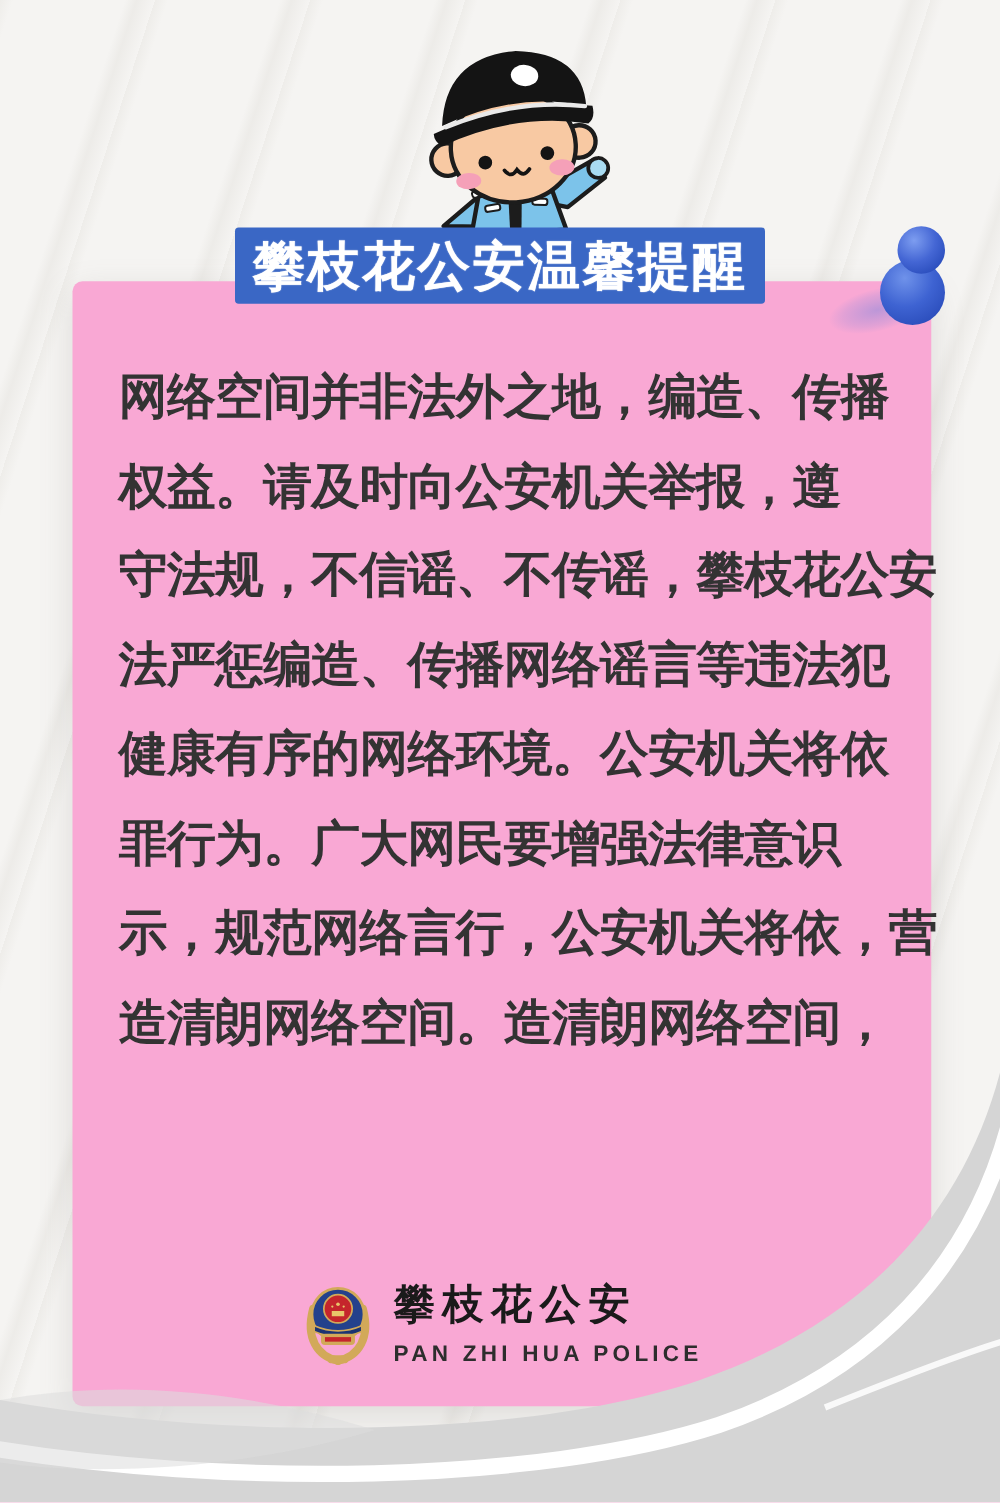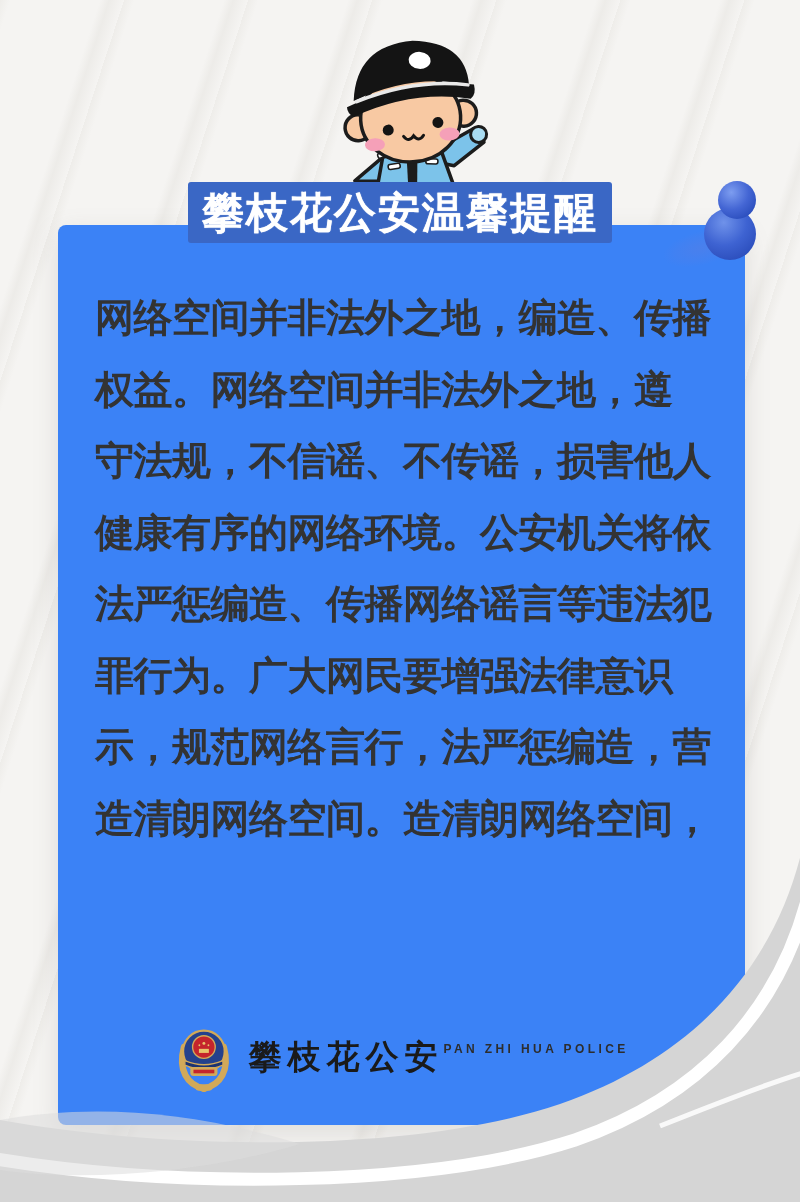--- a/index.html
+++ b/index.html
@@ -28,21 +28,21 @@
     z-index: 0;
   }
 
   
   .card {
     position: absolute;
     left: 58px;
     top: 225px;
     width: 687px;
     height: 900px;
-    background: #3b82f6;
+    background: #f9a8d4;
     border-radius: 8px;
     box-shadow: 0 8px 26px rgba(120,118,112,0.18);
     z-index: 1;
   }
 
   
   .banner {
     position: absolute;
     left: 188px;
     top: 182px;
@@ -104,31 +104,31 @@
   .footer {
     position: absolute;
     left: 50%;
     transform: translateX(-50%);
     top: 795px;  
     display: flex;
     align-items: center;
     gap: 16px;
   }
   .footer .badge { width: 58px; height: 74px; flex: 0 0 auto; }
-  .footer .names { display: flex; flex-direction: row; }
+  .footer .names { display: flex; flex-direction: column; }
   .org-cn {
     font-size: 33px;
     font-weight: bold;
     color: #1a1a1a;
     letter-spacing: 6px;
     white-space: nowrap;
   }
   .org-en {
     margin-top: 7px;
-    font-size: 12px;
+    font-size: 18px;
     font-weight: bold;
     color: #2d2d2d;
     letter-spacing: 3.4px;
     white-space: nowrap;
   }
 
   
   .waves {
     position: absolute;
     left: 0;
@@ -143,26 +143,26 @@
 <body>
 
 <div class="page">
 
   <div class="bg-texture"></div>
 
   <div class="card">
 
     <div class="notice">
       <div class="notice-line">网络空间并非法外之地，编造、传播</div>
-      <div class="notice-line">权益。网络空间并非法外之地，遵</div>
-      <div class="notice-line">守法规，不信谣、不传谣，损害他人</div>
+      <div class="notice-line">权益。请及时向公安机关举报，遵</div>
+      <div class="notice-line">守法规，不信谣、不传谣，攀枝花公安</div>
+      <div class="notice-line">法严惩编造、传播网络谣言等违法犯</div>
       <div class="notice-line">健康有序的网络环境。公安机关将依</div>
-      <div class="notice-line">法严惩编造、传播网络谣言等违法犯</div>
       <div class="notice-line">罪行为。广大网民要增强法律意识</div>
-      <div class="notice-line">示，规范网络言行，法严惩编造，营</div>
+      <div class="notice-line">示，规范网络言行，公安机关将依，营</div>
       <div class="notice-line">造清朗网络空间。造清朗网络空间，</div>
     </div>
 
     <div class="footer">
       <svg class="badge" viewBox="0 0 64 78">
 
         <path d="M10,28 C3,54 14,70 32,74" stroke="#d2a959" stroke-width="7" fill="none" stroke-linecap="round"></path>
         <path d="M54,28 C61,54 50,70 32,74" stroke="#d2a959" stroke-width="7" fill="none" stroke-linecap="round"></path>
         <rect x="23" y="69" width="18" height="7" rx="2.5" fill="#d2a959"></rect>
 

